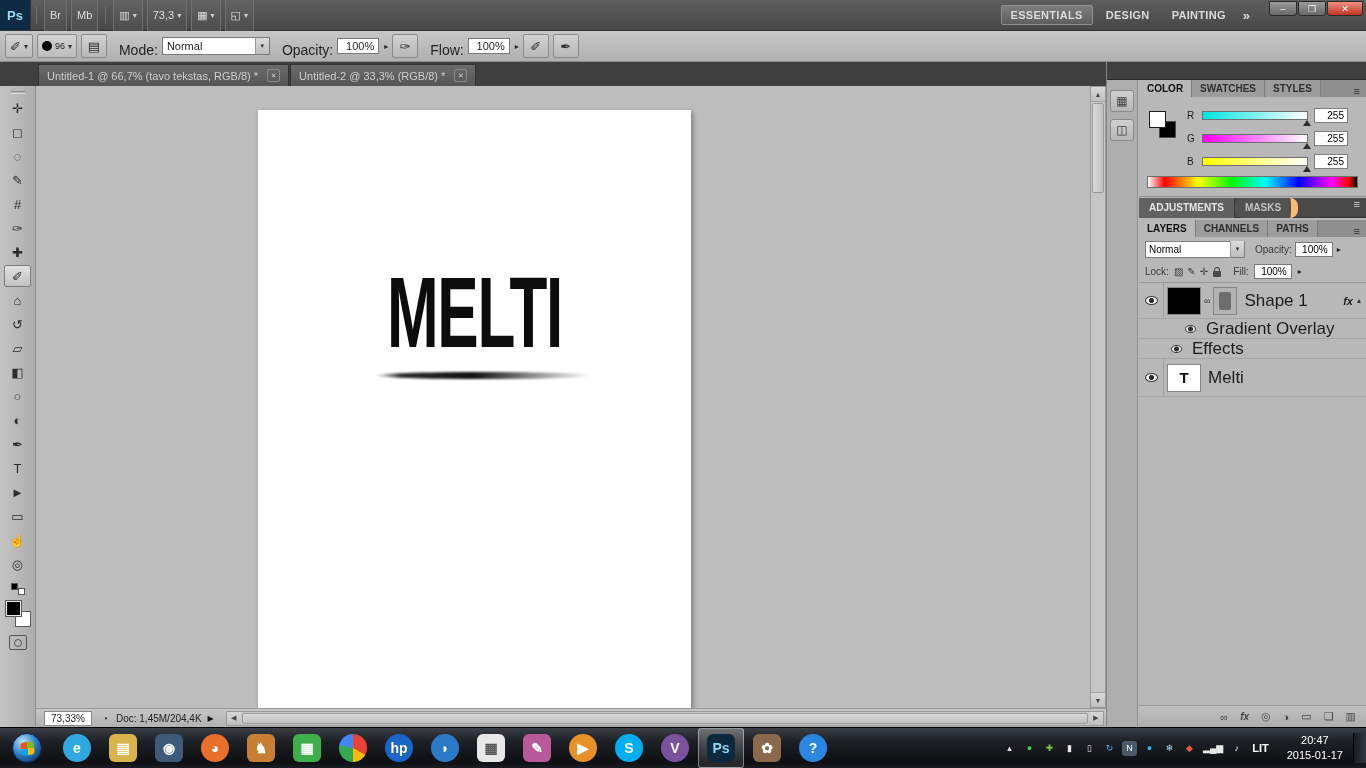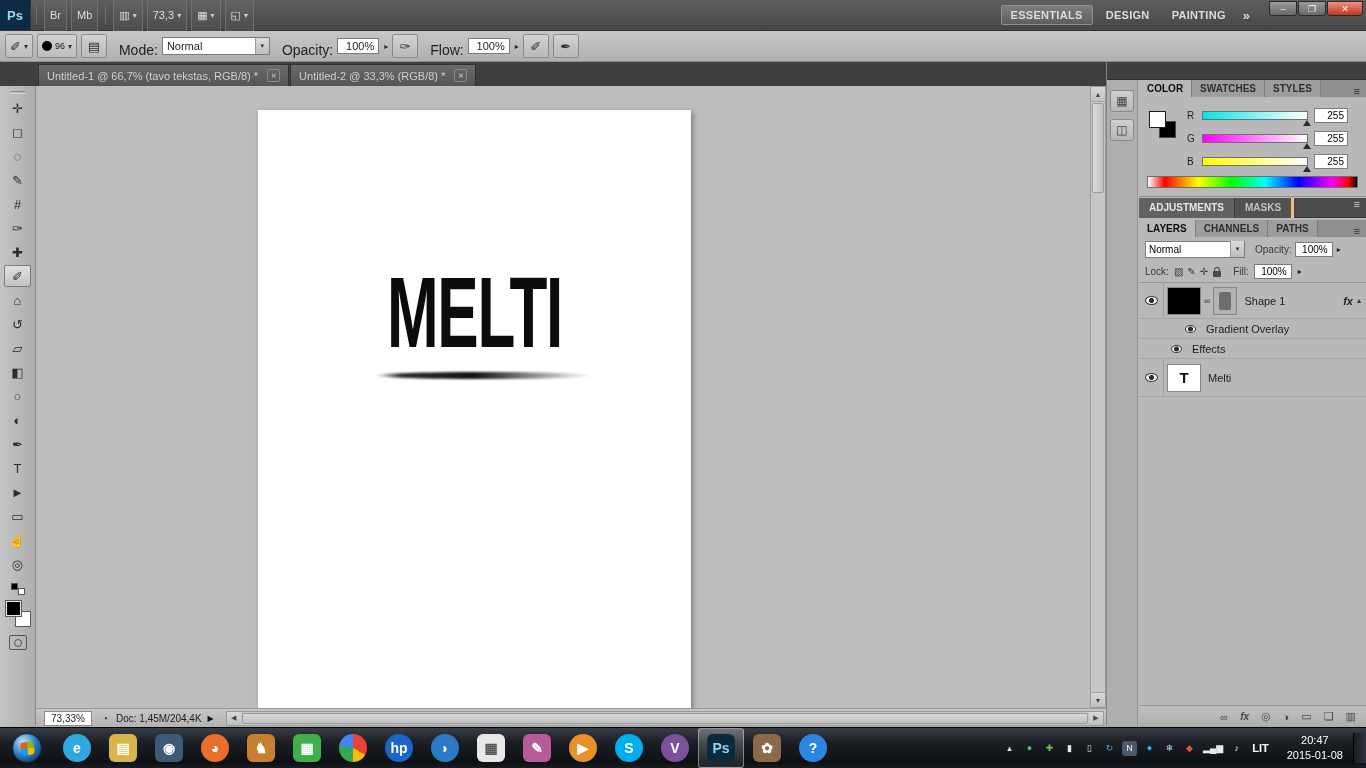--- a/index.html
+++ b/index.html
@@ -141,21 +141,21 @@
   .cp-value { width:34px; height:15px; background:#fff; border:1px solid #7e7e7e; font-size:10px;
     display:flex; align-items:center; justify-content:flex-end; padding-right:3px; }
   .cp-spectrum { position:absolute; left:8px; right:8px; bottom:8px; height:12px; border:1px solid #6f6f6f;
     background:linear-gradient(to right,#ffffff 0%,#ff0000 8%,#ffff00 24%,#00ff00 40%,#00ffff 56%,
       #0000ff 72%,#ff00ff 88%,#ff0000 96%,#000000 100%); }
 
   .adj-bar { position:absolute; top:118px; left:0; right:0; height:20px; background:#4a4a4a;
     display:flex; align-items:flex-start; border-bottom:1px solid #333; }
   .adj-tab { font-size:10px; font-weight:bold; height:20px; display:flex; align-items:center; padding:0 10px; color:#e6e6e6; }
   .adj-tab.first { background:#616161; border-right:1px solid #3a3a3a; }
-  .adj-tab.dim { background:#525252; color:#c3c3c3; border-right:3px solid #fdba74; }
+  .adj-tab.dim { background:#525252; color:#c3c3c3; border-right:7px solid #fdba74;border-radius:8px; }
   .adj-bar .panel-menu { color:#d8d8d8; }
 
   .layers-tabs { position:absolute; top:140px; left:0; right:0; }
   .layers-body { position:absolute; top:157px; left:0; right:0; bottom:0; background:#b8b8b8; }
   .lyr-controls { height:24px; display:flex; align-items:center; padding:0 6px; gap:3px; }
   .lyr-select { width:100px; height:17px; background:#fff; border:1px solid #7e7e7e; font-size:10px;
     display:flex; align-items:center; justify-content:space-between; padding-left:3px; }
   .lyr-label { font-size:10px; color:#3a3a3a; margin-left:7px; }
   .lyr-lock { height:22px; display:flex; align-items:center; padding:0 6px; gap:5px; border-bottom:1px solid #989898; }
   .lk { font-size:10px; color:#3e3e3e; }
@@ -173,21 +173,21 @@
     background:radial-gradient(circle,#2e2e2e 2.2px,#efefef 2.8px); }
   .eye.small { width:11px; height:8px; }
   .thumb { width:34px; height:28px; border:1px solid #868686; background:#fff; margin:0 3px;
     display:flex; align-items:center; justify-content:center; flex:none; }
   .thumb.black { background:#000; }
   .t-glyph { font-weight:bold; font-size:15px; color:#111; }
   .chain { font-size:9px; color:#333; }
   .mask-thumb { width:24px; height:28px; border:1px solid #868686; background:#b2b2b2; margin:0 3px;
     display:flex; align-items:center; justify-content:center; flex:none; }
   .mask-shape { width:12px; height:18px; background:#6e6e6e; border-radius:2px; }
-  .lyr-name { font-size:11px; color:#1c1c1c; margin-left:4px; white-space:nowrap; }
+  .lyr-name { font-size:17px; color:#1c1c1c; margin-left:4px; white-space:nowrap; }
   .italic { font-style:italic; }
   .fx-label { margin-left:auto; font-style:italic; font-weight:bold; font-size:11px; color:#222; margin-right:4px; }
   .collapse { font-size:8px; color:#333; margin-right:5px; }
   .sub1 { padding-left:32px; gap:6px; }
   .sub2 { padding-left:46px; gap:6px; }
   .bg-lock { margin-left:auto; margin-right:10px; }
   .lyr-bottom { position:absolute; bottom:0; left:0; right:0; height:22px; border-top:1px solid #989898;
     background:linear-gradient(#c0c0c0,#adadad); display:flex; align-items:center; justify-content:flex-end;
     gap:12px; padding:0 10px; font-size:11px; color:#474747; }
   .lyr-bottom .fxi { font-style:italic; font-weight:bold; font-size:10px; }
@@ -737,19 +737,19 @@
           </span>
 
           <span class="tray-icon" style="background: transparent;">
             <span style="color: rgb(232, 232, 232);">♪</span>
           </span>
 
       </div>
       <span class="lang">LIT</span>
       <div class="clock">
         <div>20:47</div>
-        <div>2015-01-08</div>
+        <div>2015-01-17</div>
       </div>
       <div class="show-desktop"></div>
     </div>
   </div>
 
 </div>
 
 </body></html>

